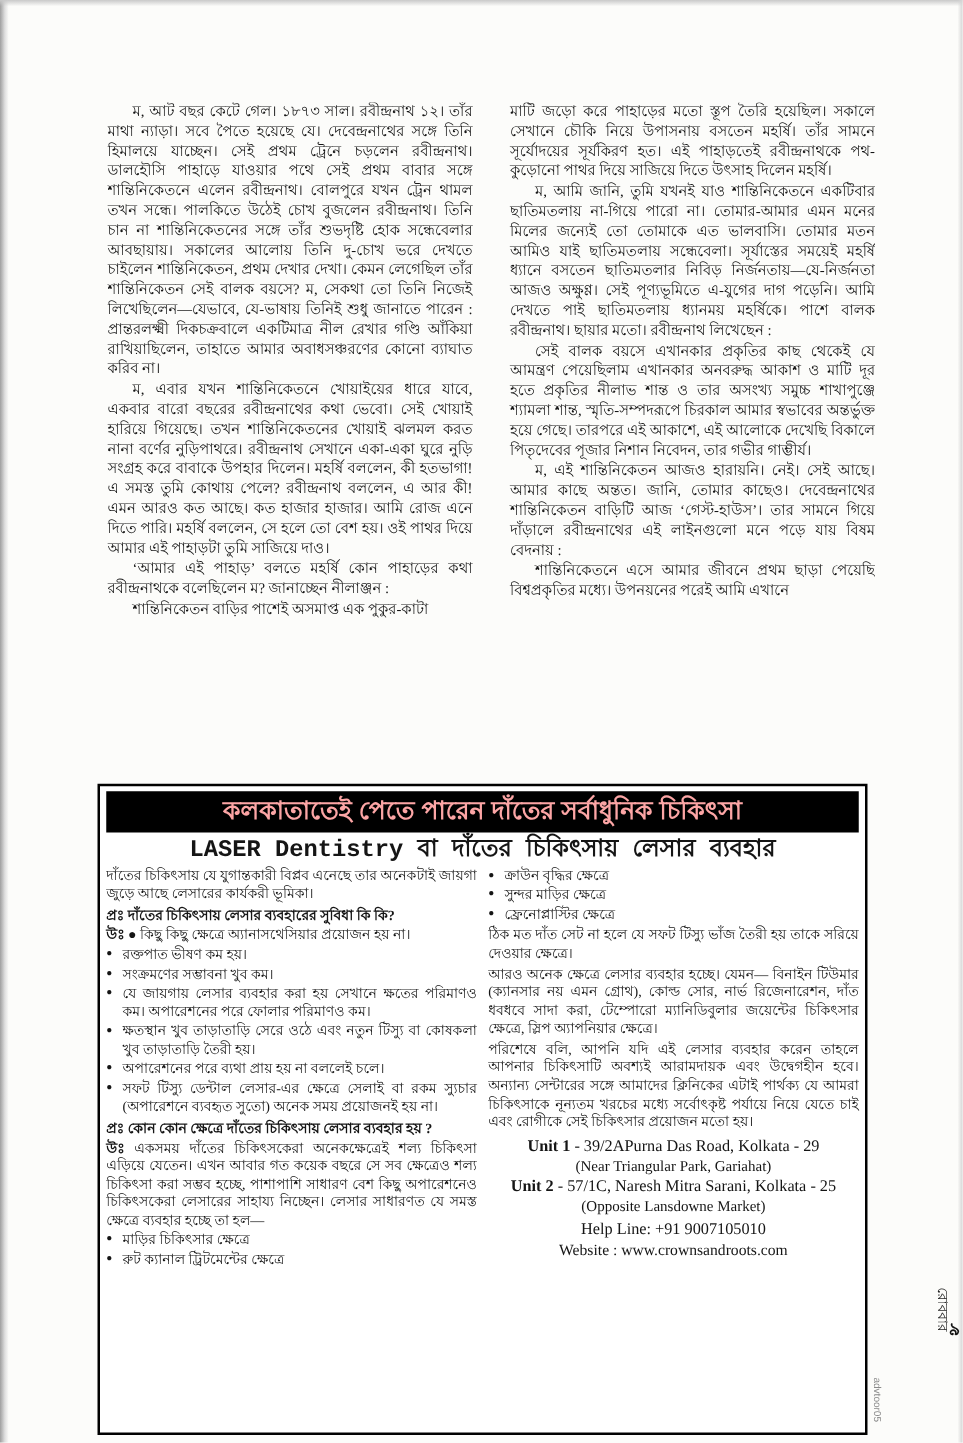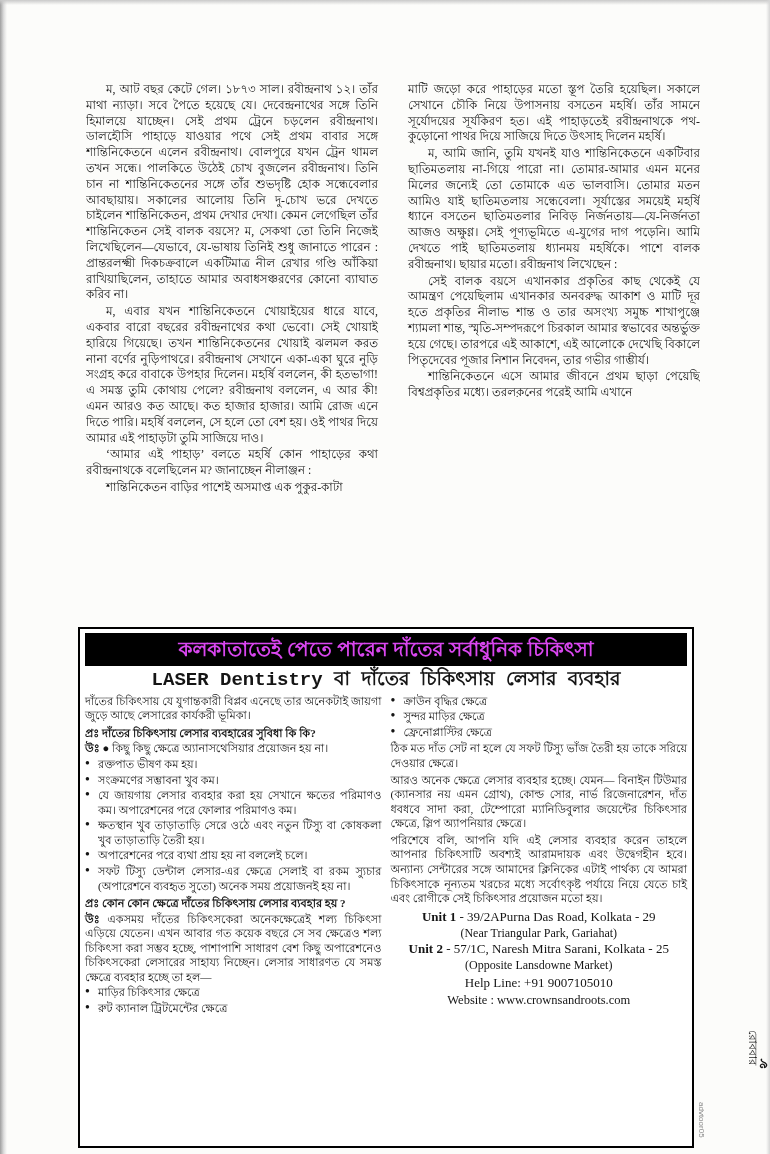--- a/index.html
+++ b/index.html
@@ -19,21 +19,21 @@
   .article{position:absolute;top:82px;left:86px;width:614px;height:540px;
     display:flex;gap:30px;overflow:hidden;}
   .acol{width:298px;font-size:11.8px;line-height:1.34;text-align:justify;}
   .acol p{margin:0 0 1px 0;text-indent:20px;}
   .acol p.noindent{text-indent:0;}
 
   
   .ad{position:absolute;left:78px;top:627px;width:616px;height:521px;
     border:2px solid #000;background:#fff;box-sizing:border-box;
     padding:4px 5px;overflow:hidden;}
-  .ad-banner{background:#000;color:#d946ef;text-align:center;
+  .ad-banner{background:#000;color:#fca5a5;text-align:center;
     font-family:"Liberation Sans", sans-serif;font-weight:bold;
     font-size:20px;line-height:1.3;padding:3px 0 4px 0;}
   .ad-subhead{text-align:center;font-weight:bold;font-size:19px;
     line-height:1.2;padding:3px 0 2px 0;font-family:Liberation Mono, monospace;}
   .ad-cols{display:flex;gap:9px;font-size:11.2px;line-height:1.30;text-align:justify;}
   .ad-col{width:50%;}
 
   .doc-row{display:flex;gap:7px;margin-bottom:2px;}
   .doc-photo{width:86px;height:104px;border:1px solid #777;flex:0 0 auto;
     background:linear-gradient(135deg,#d9d9d9,#b9b9b9 60%,#a8a8a8);
@@ -87,21 +87,22 @@
   <div class="acol">
     <p>ম, আট বছর কেটে গেল। ১৮৭৩ সাল। রবীন্দ্রনাথ ১২। তাঁর মাথা ন্যাড়া। সবে পৈতে হয়েছে যে। দেবেন্দ্রনাথের সঙ্গে তিনি হিমালয়ে যাচ্ছেন। সেই প্রথম ট্রেনে চড়লেন রবীন্দ্রনাথ। ডালহৌসি পাহাড়ে যাওয়ার পথে সেই প্রথম বাবার সঙ্গে শান্তিনিকেতনে এলেন রবীন্দ্রনাথ। বোলপুরে যখন ট্রেন থামল তখন সন্ধে। পালকিতে উঠেই চোখ বুজলেন রবীন্দ্রনাথ। তিনি চান না শান্তিনিকেতনের সঙ্গে তাঁর শুভদৃষ্টি হোক সন্ধেবেলার আবছায়ায়। সকালের আলোয় তিনি দু-চোখ ভরে দেখতে চাইলেন শান্তিনিকেতন, প্রথম দেখার দেখা। কেমন লেগেছিল তাঁর শান্তিনিকেতন সেই বালক বয়সে? ম, সেকথা তো তিনি নিজেই লিখেছিলেন—যেভাবে, যে-ভাষায় তিনিই শুধু জানাতে পারেন : প্রান্তরলক্ষ্মী দিকচক্রবালে একটিমাত্র নীল রেখার গণ্ডি আঁকিয়া রাখিয়াছিলেন, তাহাতে আমার অবাধসঞ্চরণের কোনো ব্যাঘাত করিব না।</p>
     <p>ম, এবার যখন শান্তিনিকেতনে খোয়াইয়ের ধারে যাবে, একবার বারো বছরের রবীন্দ্রনাথের কথা ভেবো। সেই খোয়াই হারিয়ে গিয়েছে। তখন শান্তিনিকেতনের খোয়াই ঝলমল করত নানা বর্ণের নুড়িপাথরে। রবীন্দ্রনাথ সেখানে একা-একা ঘুরে নুড়ি সংগ্রহ করে বাবাকে উপহার দিলেন। মহর্ষি বললেন, কী হতভাগা! এ সমস্ত তুমি কোথায় পেলে? রবীন্দ্রনাথ বললেন, এ আর কী! এমন আরও কত আছে। কত হাজার হাজার। আমি রোজ এনে দিতে পারি। মহর্ষি বললেন, সে হলে তো বেশ হয়। ওই পাথর দিয়ে আমার এই পাহাড়টা তুমি সাজিয়ে দাও।</p>
     <p>‘আমার এই পাহাড়’ বলতে মহর্ষি কোন পাহাড়ের কথা রবীন্দ্রনাথকে বলেছিলেন ম? জানাচ্ছেন নীলাঞ্জন :</p>
     <p>শান্তিনিকেতন বাড়ির পাশেই অসমাপ্ত এক পুকুর-কাটা</p>
   </div>
   <div class="acol">
     <p class="noindent">মাটি জড়ো করে পাহাড়ের মতো স্তূপ তৈরি হয়েছিল। সকালে সেখানে চৌকি নিয়ে উপাসনায় বসতেন মহর্ষি। তাঁর সামনে সূর্যোদয়ের সূর্যকিরণ হত। এই পাহাড়তেই রবীন্দ্রনাথকে পথ-কুড়োনো পাথর দিয়ে সাজিয়ে দিতে উৎসাহ দিলেন মহর্ষি।</p>
     <p>ম, আমি জানি, তুমি যখনই যাও শান্তিনিকেতনে একটিবার ছাতিমতলায় না-গিয়ে পারো না। তোমার-আমার এমন মনের মিলের জন্যেই তো তোমাকে এত ভালবাসি। তোমার মতন আমিও যাই ছাতিমতলায় সন্ধেবেলা। সূর্যাস্তের সময়েই মহর্ষি ধ্যানে বসতেন ছাতিমতলার নিবিড় নির্জনতায়—যে-নির্জনতা আজও অক্ষুণ্ণ। সেই পূণ্যভূমিতে এ-যুগের দাগ পড়েনি। আমি দেখতে পাই ছাতিমতলায় ধ্যানময় মহর্ষিকে। পাশে বালক রবীন্দ্রনাথ। ছায়ার মতো। রবীন্দ্রনাথ লিখেছেন :</p>
     <p>সেই বালক বয়সে এখানকার প্রকৃতির কাছ থেকেই যে আমন্ত্রণ পেয়েছিলাম এখানকার অনবরুদ্ধ আকাশ ও মাটি দূর হতে প্রকৃতির নীলাভ শান্ত ও তার অসংখ্য সমুচ্চ শাখাপুঞ্জে শ্যামলা শান্ত, স্মৃতি-সম্পদরূপে চিরকাল আমার স্বভাবের অন্তর্ভুক্ত হয়ে গেছে। তারপরে এই আকাশে, এই আলোকে দেখেছি বিকালে পিতৃদেবের পূজার নিশান নিবেদন, তার গভীর গাম্ভীর্য।</p>
-    <p>শান্তিনিকেতনে এসে আমার জীবনে প্রথম ছাড়া পেয়েছি বিশ্বপ্রকৃতির মধ্যে। তরলক়নের পরেই আমি এখানে</p>
+    <p>ম, এই শান্তিনিকেতন আজও হারায়নি। নেই। সেই আছে। আমার কাছে অন্তত। জানি, তোমার কাছেও। দেবেন্দ্রনাথের শান্তিনিকেতন বাড়িটি আজ ‘গেস্ট-হাউস’। তার সামনে গিয়ে দাঁড়ালে রবীন্দ্রনাথের এই লাইনগুলো মনে পড়ে যায় বিষম বেদনায় :</p>
+    <p>শান্তিনিকেতনে এসে আমার জীবনে প্রথম ছাড়া পেয়েছি বিশ্বপ্রকৃতির মধ্যে। উপনয়নের পরেই আমি এখানে</p>
   </div>
 </div>
 
 <div class="ad">
   <div class="ad-banner">কলকাতাতেই পেতে পারেন দাঁতের সর্বাধুনিক চিকিৎসা</div>
   <div class="ad-subhead">LASER Dentistry বা দাঁতের চিকিৎসায় লেসার ব্যবহার</div>
 
   <div class="ad-cols">
 
     <div class="ad-col">

